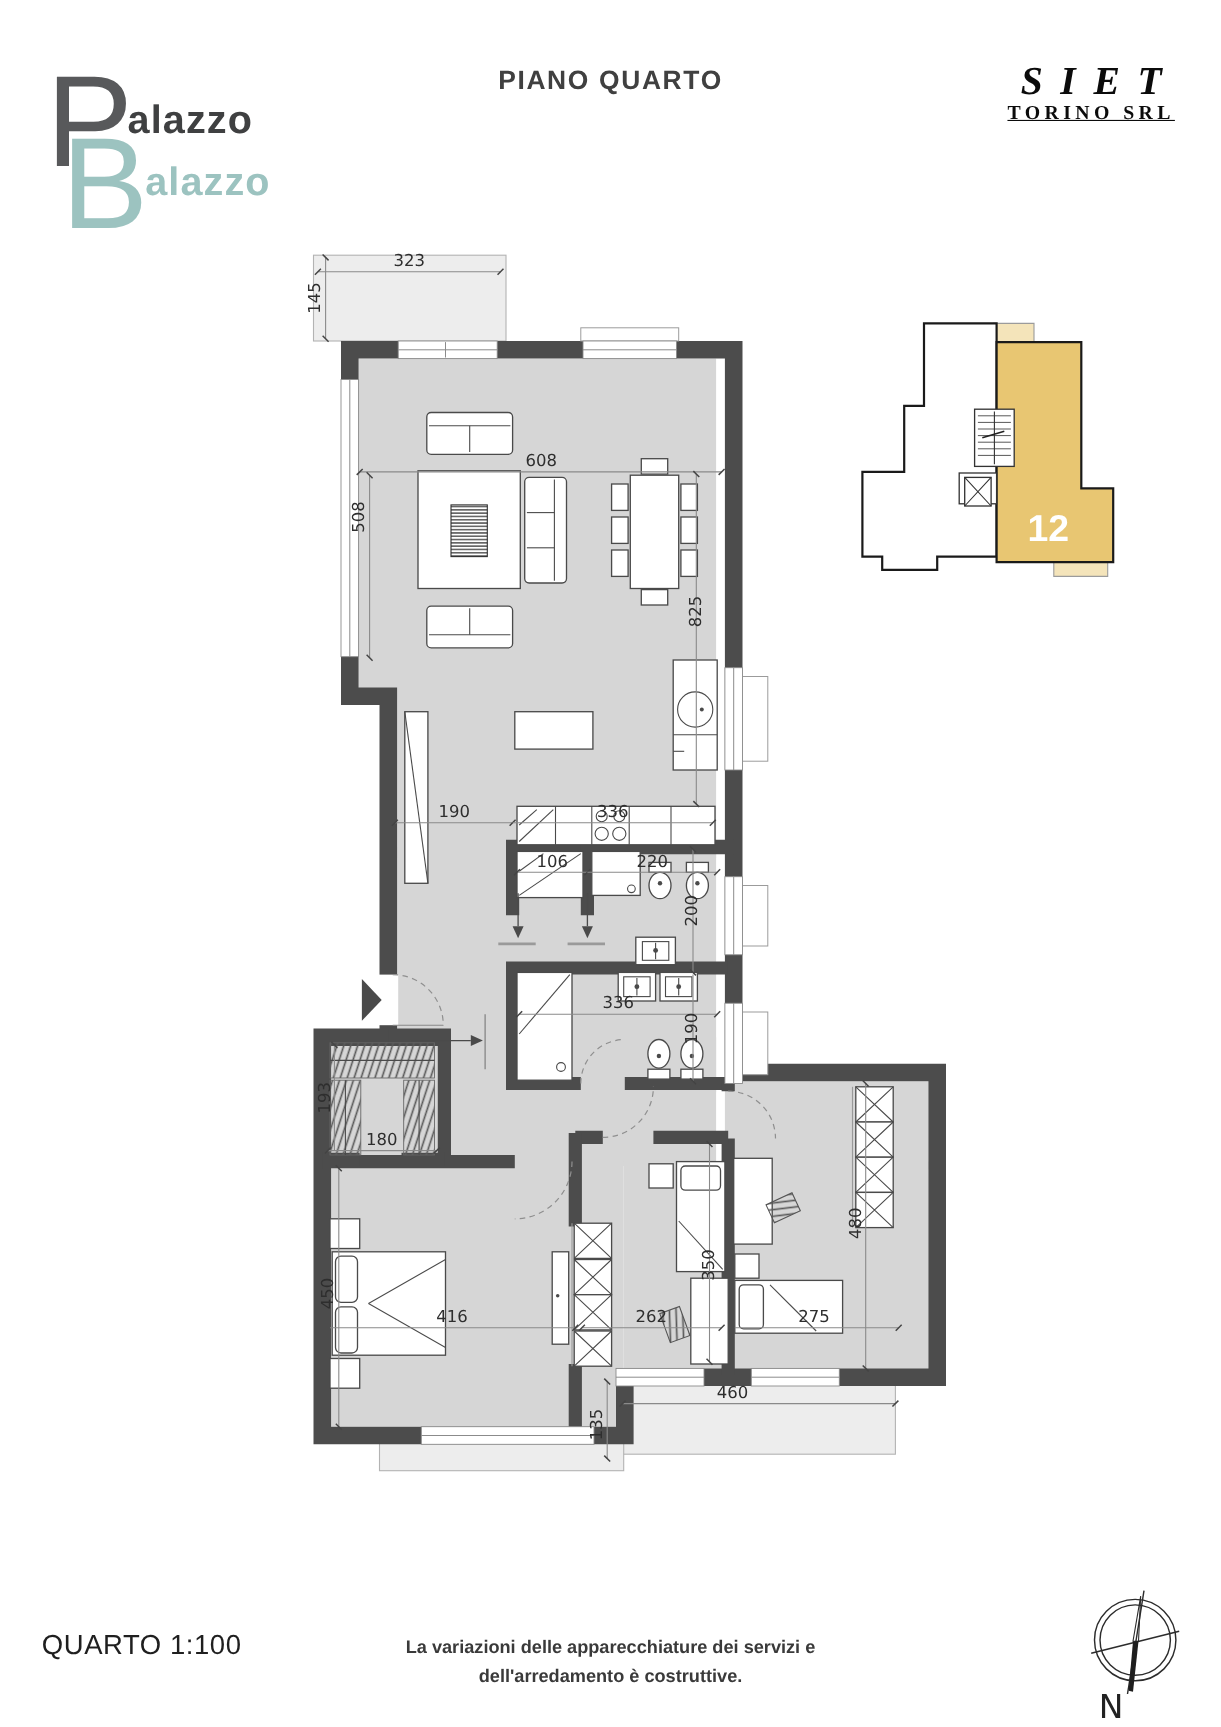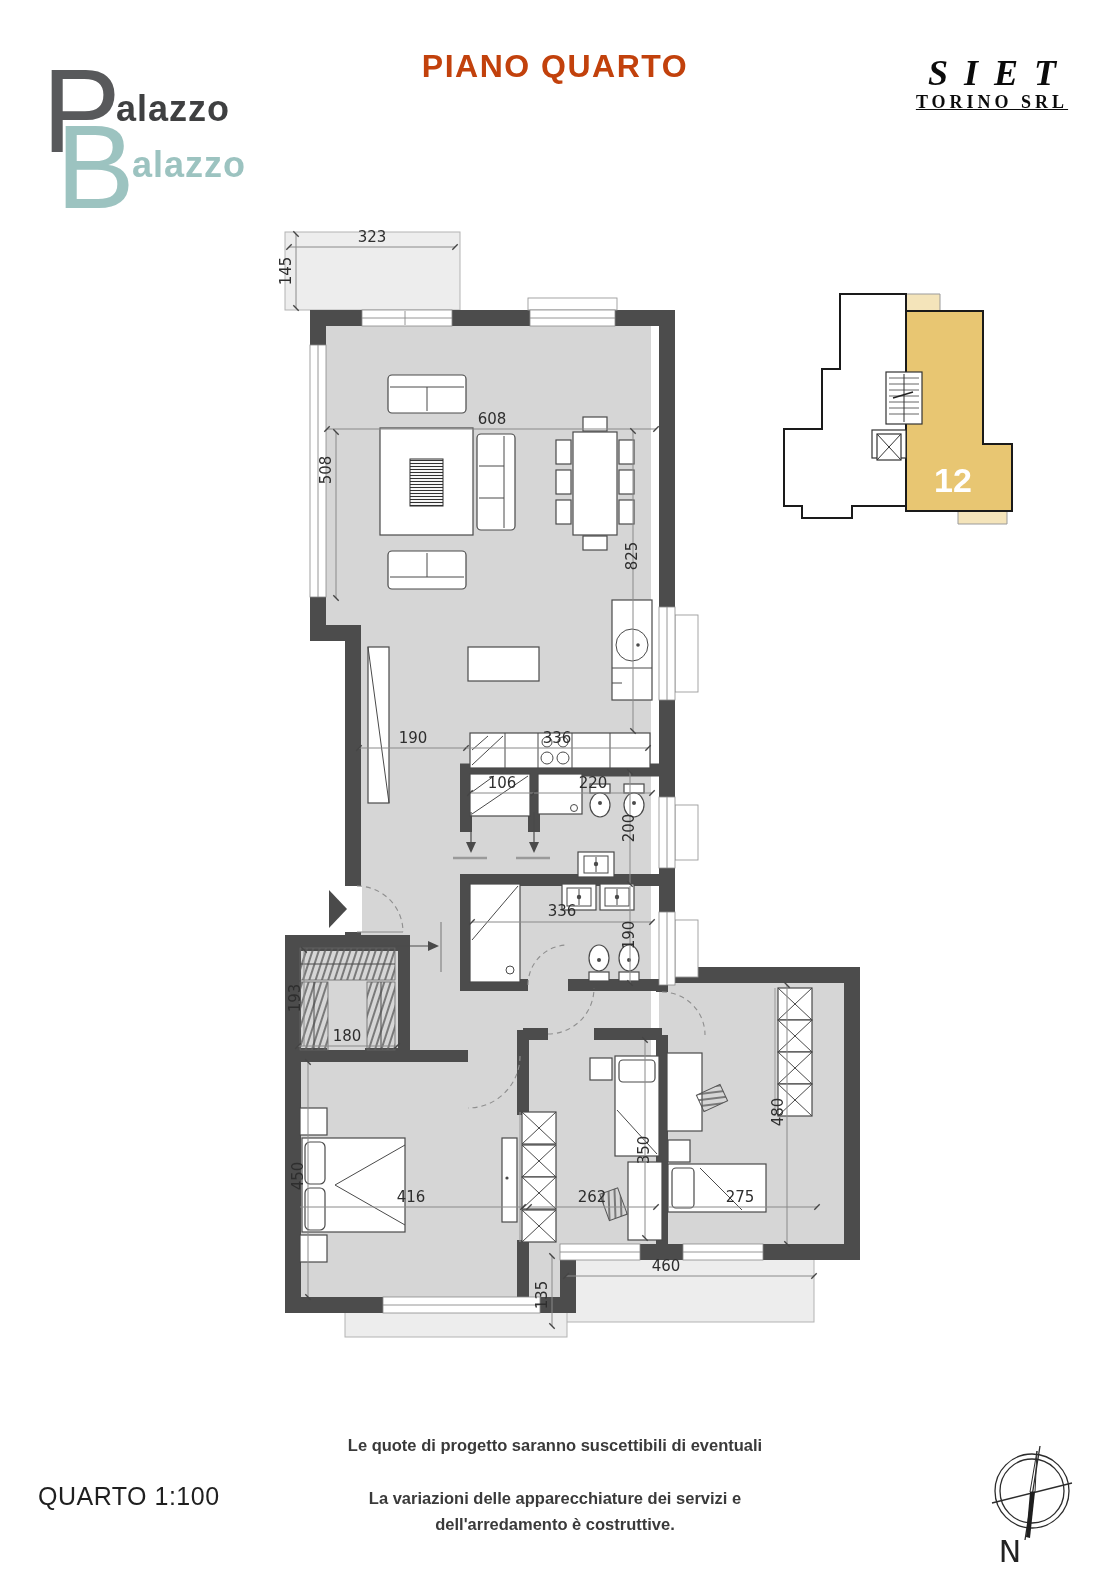--- a/index.html
+++ b/index.html
@@ -9,21 +9,21 @@
   .logo{position:absolute;left:40px;top:40px;width:260px;height:210px;}
   .logo .big{position:absolute;font-size:118px;line-height:1;font-weight:400;}
   .logo .big.p{left:2px;top:12px;color:#58595b;}
   .logo .big.b{left:16px;top:68px;color:#9cc3c0;}
   .logo .word{position:absolute;font-size:36px;font-weight:700;letter-spacing:1px;}
   .logo .word.palazzo{left:76px;top:48px;color:#3f4041;}
   .logo .word.bernini{left:92px;top:104px;color:#9cc3c0;}
   .title-block{position:absolute;left:0;right:0;top:42px;text-align:center;}
   .title-main{font-size:35px;font-weight:700;letter-spacing:2px;color:#47484a;}
   .title-main .unit{color:#9cc3c0;}
-  .title-sub{font-size:32px;font-weight:700;letter-spacing:1.5px;color:#c2410c;margin-top:6px;}
+  .title-sub{font-size:24px;font-weight:700;letter-spacing:1.5px;color:#404040;margin-top:18px;}
   .siet{position:absolute;right:38px;top:52px;text-align:center;color:#0b0b0b;
         font-family:"Liberation Serif",serif;}
   .siet .nm{font-size:36px;font-weight:700;letter-spacing:16px;padding-left:16px;font-style:italic;}
   .siet .sb{font-size:18px;font-weight:700;letter-spacing:4px;margin-top:-2px;text-decoration:underline;}
   
   svg.plan{position:absolute;left:0;top:0;width:1110px;height:1570px;}
   .wall{stroke:#4c4c4c;fill:none;}
   .floor{fill:#d6d6d6;}
   .balc{fill:#ededed;stroke:#b3b3b3;stroke-width:1;}
   .furn{fill:#ffffff;stroke:#4a4a4a;stroke-width:1.2;}
@@ -407,20 +407,20 @@
       <circle class="cmp" cx="1032" cy="1491" r="32" stroke-width="0.9"></circle>
       <line class="cmp" x1="1040" y1="1446" x2="1025" y2="1540" stroke-width="0.9"></line>
       <line class="cmp" x1="992" y1="1503" x2="1072" y2="1483" stroke-width="0.9"></line>
       <polygon points="1037,1451 1035,1492 1030,1492" fill="none" stroke="#2c2c2c" stroke-width="1"></polygon>
       <polygon points="1035,1492 1030,1492 1026,1537 1030,1538" fill="#1e1e1e"></polygon>
       <text class="cmpt" x="1010" y="1562">N</text>
     </g>
   </svg>
 
   <div class="disclaimer">
-    <span>Le quote di progetto saranno suscettibili di eventuali</span><br>
+    <br>
     <br>
     <span>La variazioni delle apparecchiature dei servizi e</span><br>
     <span>dell'arredamento è costruttive.</span>
   </div>
   <div class="scala">QUARTO 1:100</div>
 
 </div>
 
 </body></html>

